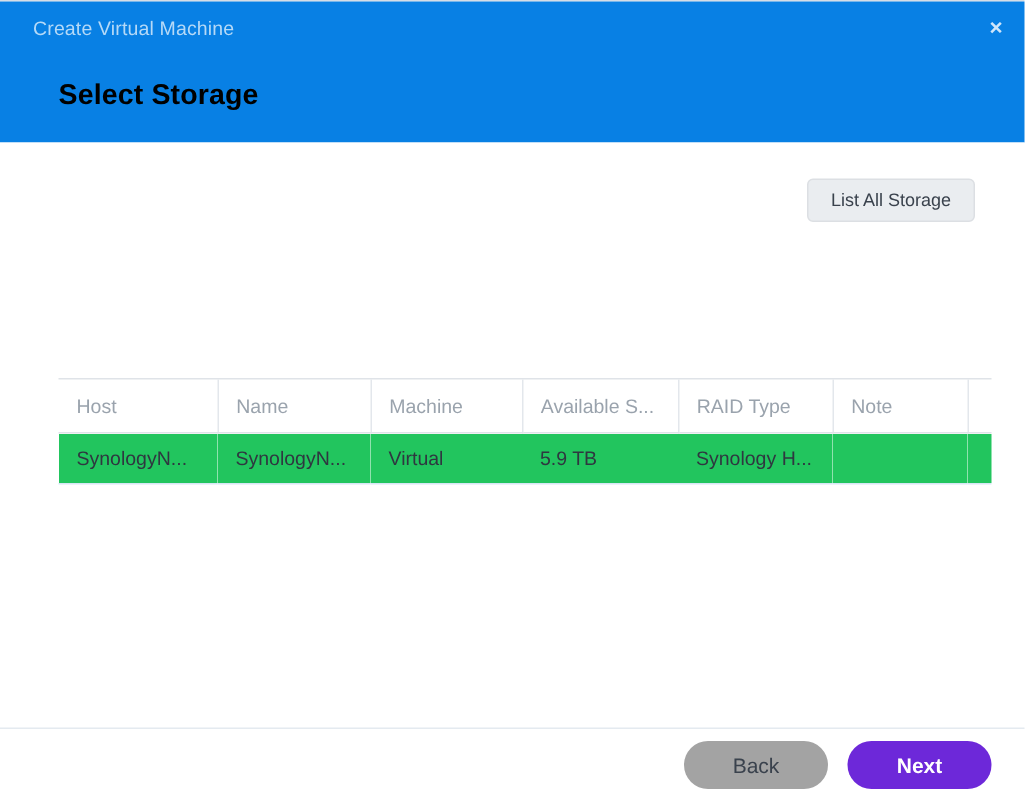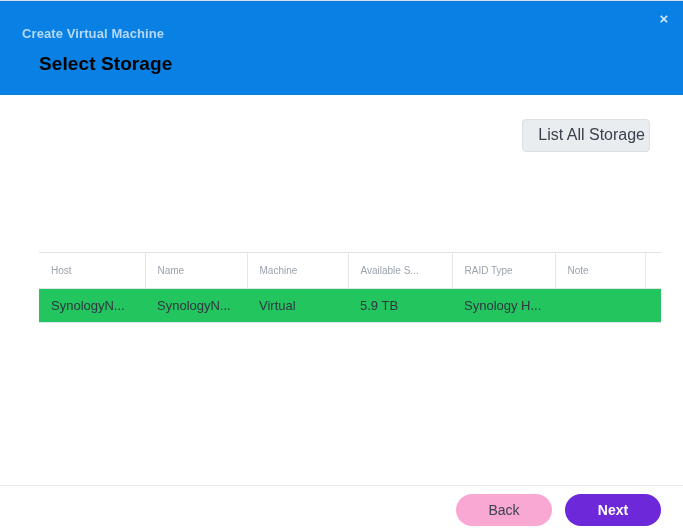--- a/index.html
+++ b/index.html
@@ -32,25 +32,24 @@
     background: #0880e4;
     height: 94px;
     flex: 0 0 94px;
     box-sizing: border-box;
   }
   .header-title {
     position: absolute;
     left: 22px;
     top: 10px;
     font-size: 13px;
-    font-weight: bold;
+    font-weight: normal;
     color: #b5d9f7;
     letter-spacing: 0.1px;
     white-space: nowrap;
-    margin-top: 15px;
   }
   .close-icon {
     position: absolute;
     right: 8px;
     top: 6px;
     width: 22px;
     height: 22px;
     display: flex;
     align-items: center;
     justify-content: center;
@@ -85,22 +84,22 @@
     right: 33px;
     top: 24px;
     display: flex;
     justify-content: flex-end;
   }
   .list-all-btn {
     background: #eaedf0;
     border: 1px solid #dcdfe3;
     border-radius: 4px;
     color: #3a424d;
-    font-size: 16px;
-    padding: 7px 4px 8px 15px;
+    font-size: 12px;
+    padding: 7px 15px 8px 15px;
     cursor: pointer;
     font-family: "Liberation Sans", sans-serif;
     line-height: 1;
     white-space: nowrap;
   }
 
   
   .table-wrap {
     position: absolute;
     left: 39px;
@@ -118,21 +117,21 @@
   table.storage-table col.c-name  { width: 102px; }
   table.storage-table col.c-status{ width: 101px; }
   table.storage-table col.c-avail { width: 104px; }
   table.storage-table col.c-raid  { width: 103px; }
   table.storage-table col.c-note  { width: 90px; }
   table.storage-table col.c-last  { width: 16px; }
 
   table.storage-table thead th {
     text-align: left;
     font-weight: normal;
-    font-size: 10px;
+    font-size: 13px;
     color: #9aa3ad;
     padding: 9px 0 9px 12px;
     border-right: 1px solid #e3e7ec;
     border-bottom: 1px solid #dfe3e8;
     background: #ffffff;
     white-space: nowrap;
     overflow: hidden;
     text-overflow: ellipsis;
     cursor: pointer;
     box-sizing: border-box;
@@ -177,21 +176,21 @@
     font-size: 14px;
     height: 32px;
     min-width: 96px;
     padding: 0 18px;
     cursor: pointer;
     font-family: "Liberation Sans", sans-serif;
     line-height: 32px;
     text-align: center;
   }
   .btn-back {
-    background: #f9a8d4;
+    background: #a3a3a3;
     color: #3a424d;
   }
   .btn-next {
     background: #6d28d9;
     color: #ffffff;
     font-weight: bold;
   }
 </style>
 </head>
 <body>

